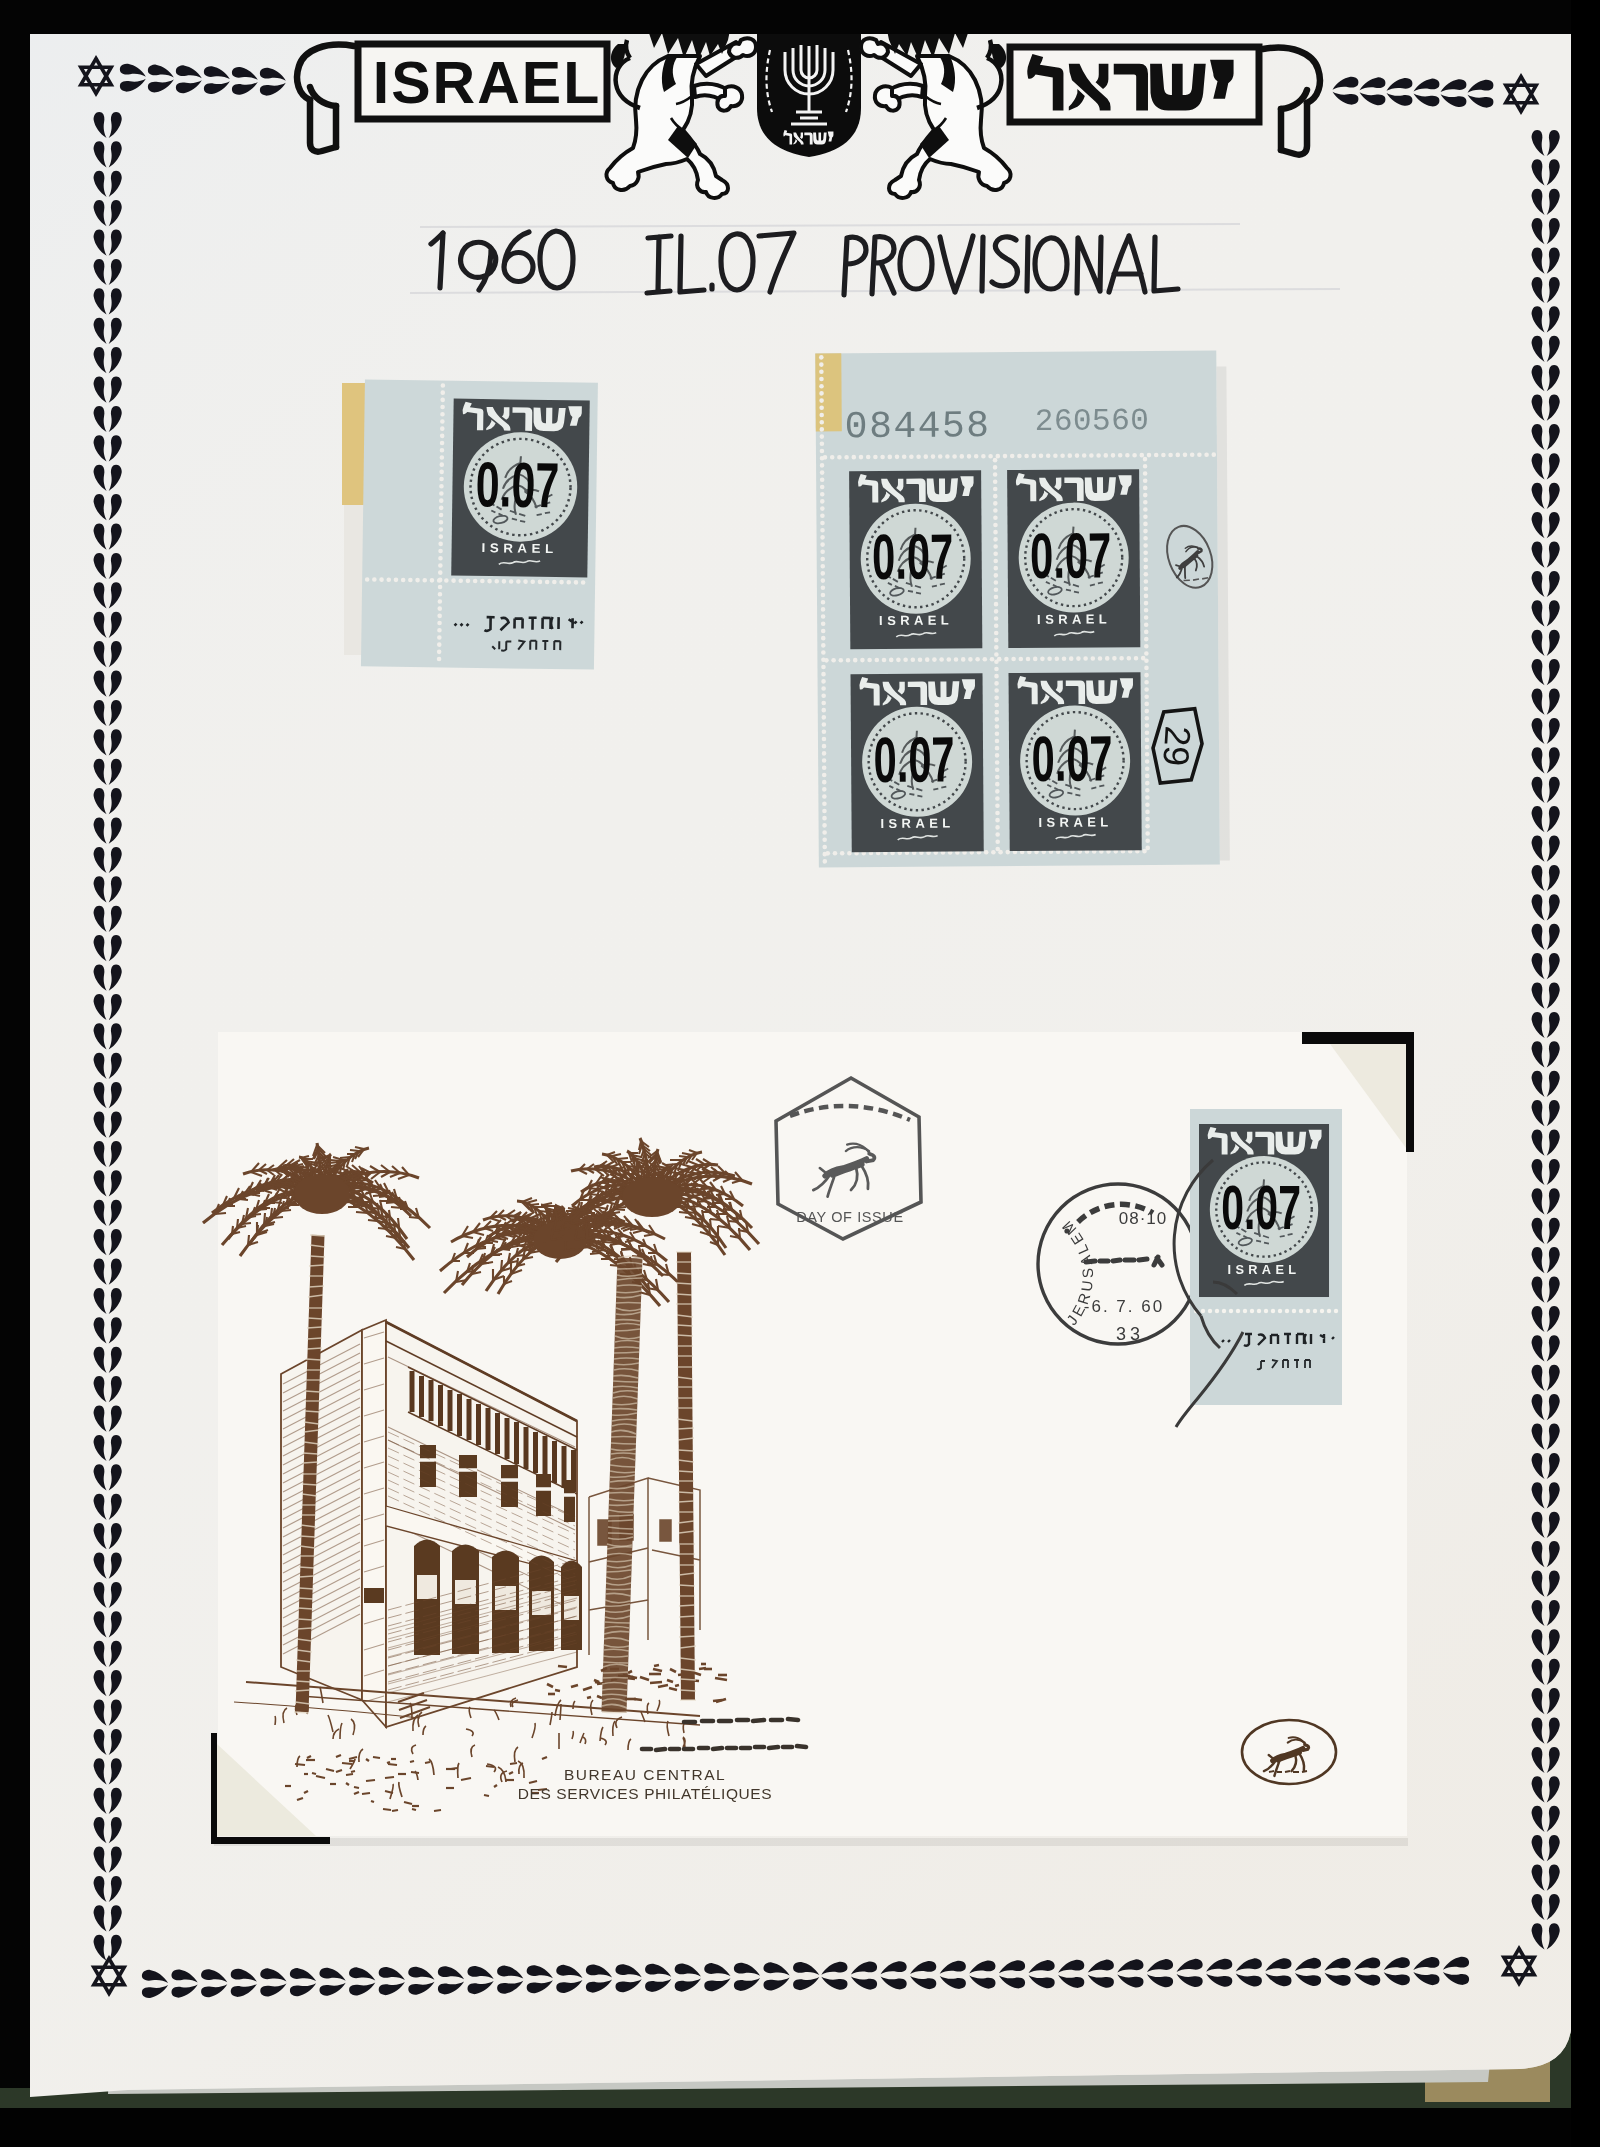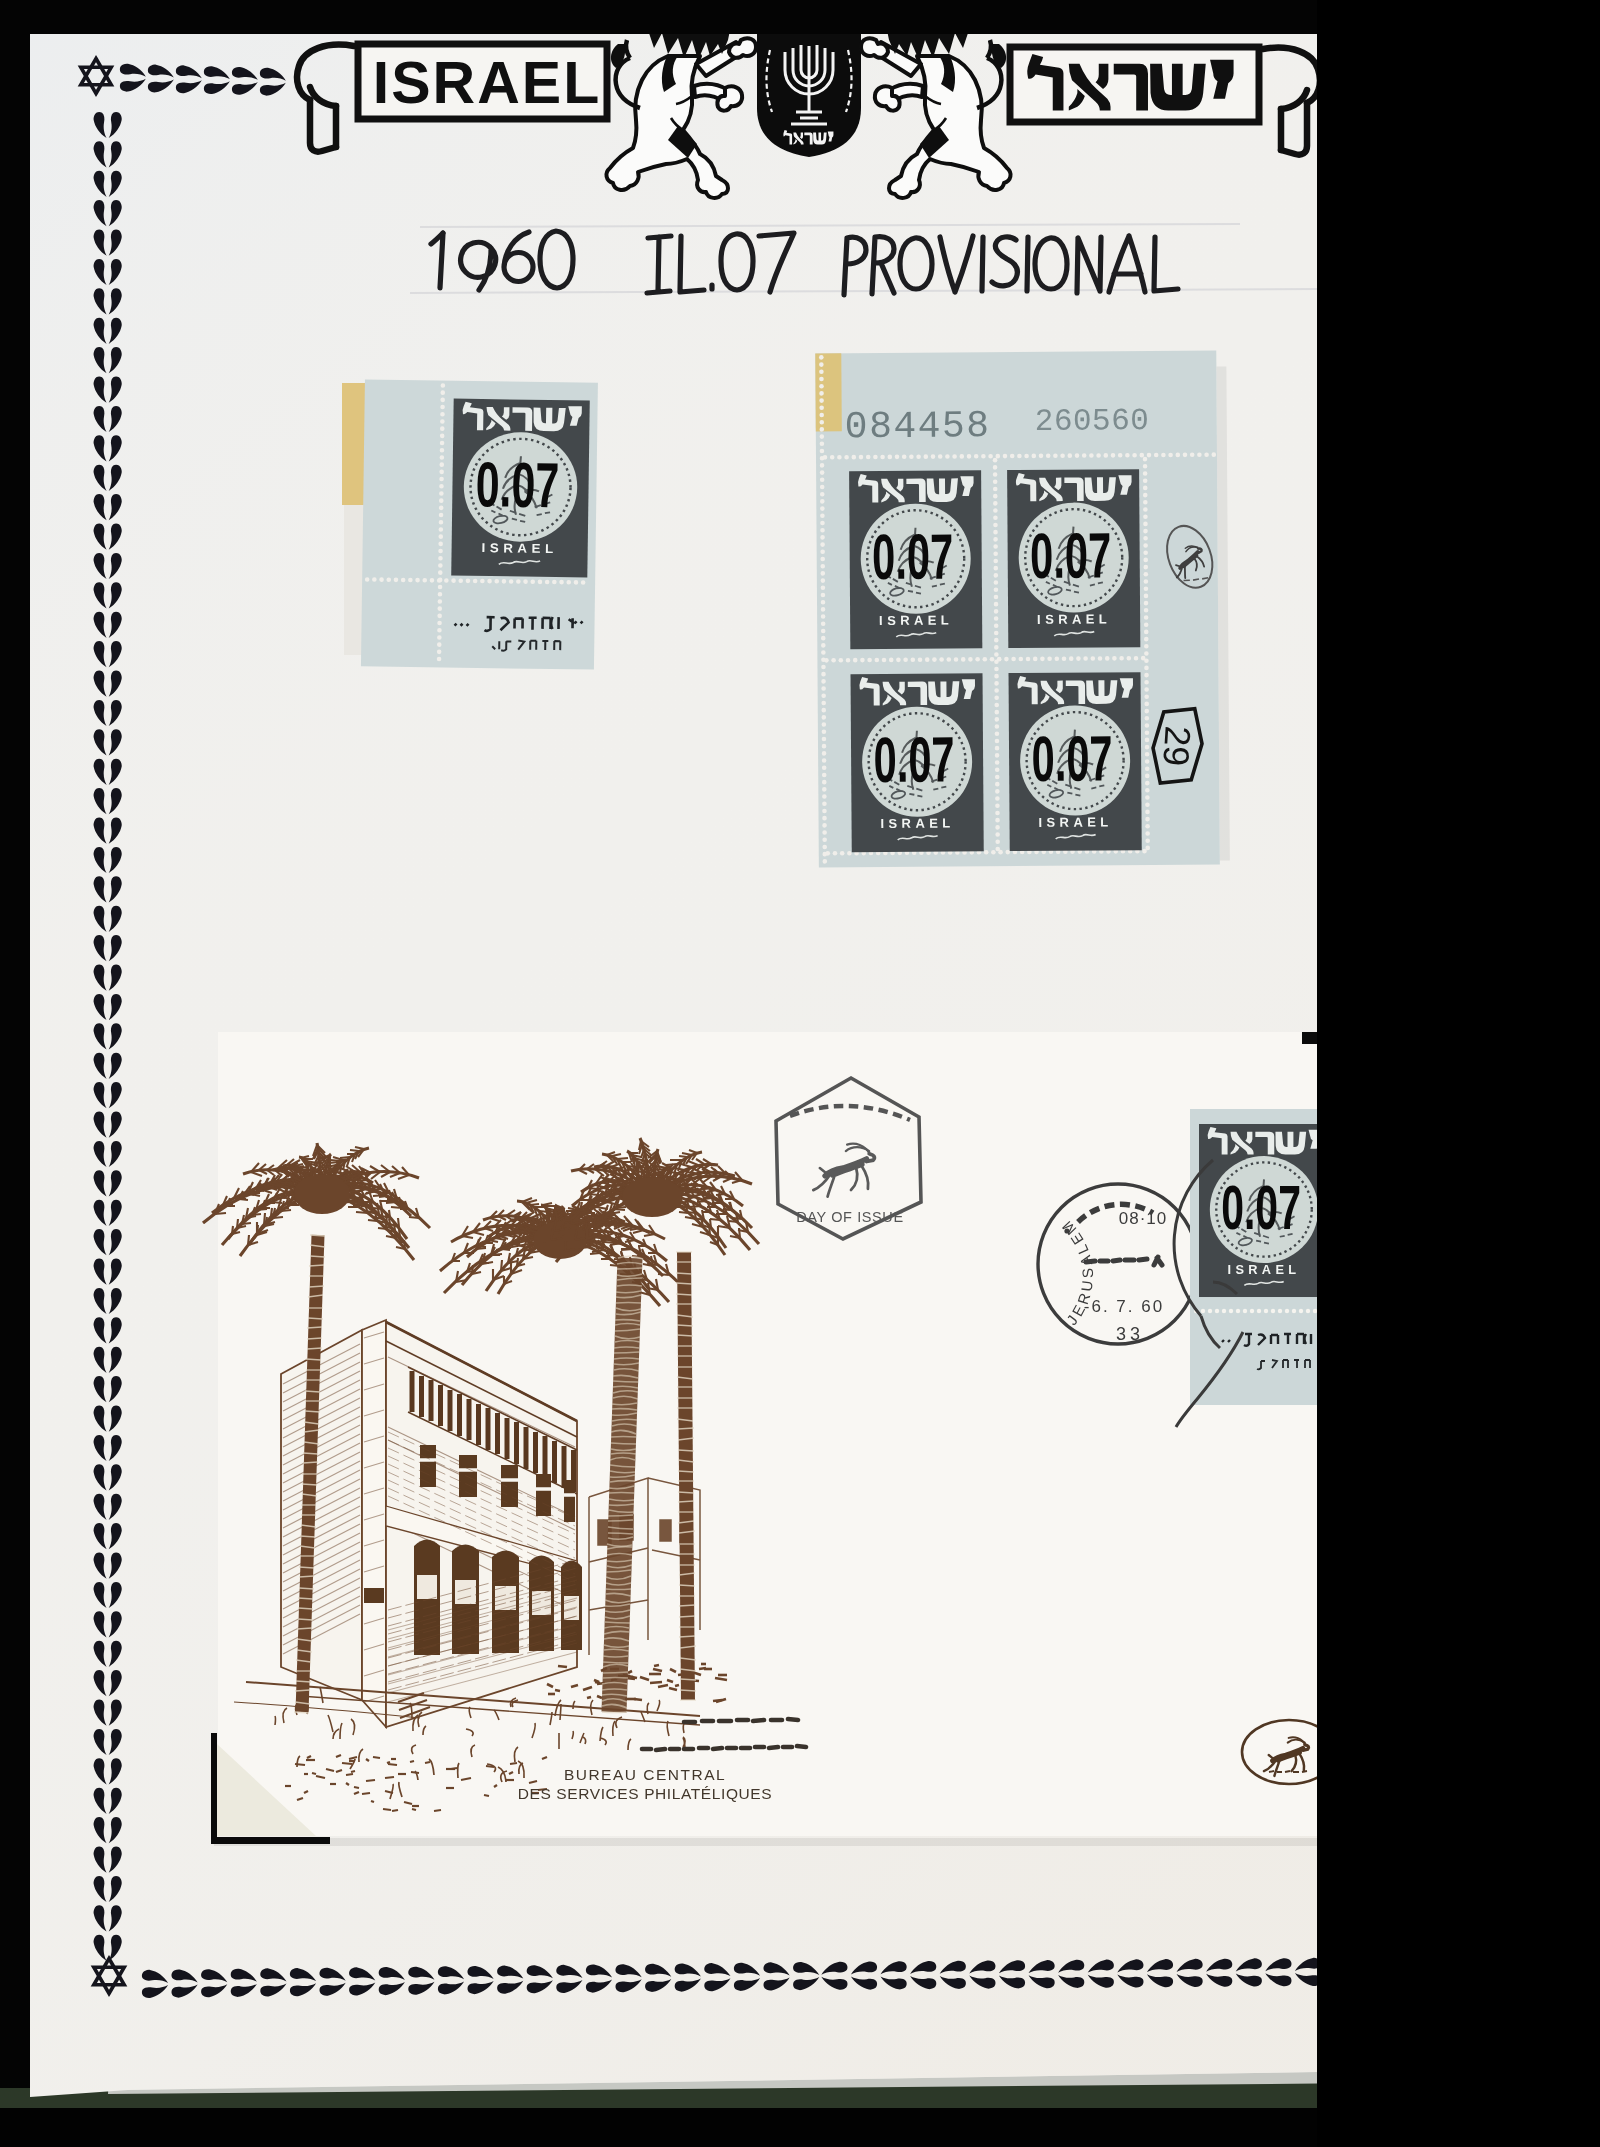--- a/index.html
+++ b/index.html
@@ -1,16 +1,16 @@
 <!DOCTYPE html>
 <html><head>
 <meta charset="utf-8">
 <style>
 html,body{margin:0;padding:0;background:#000;}
-#canvas{position:relative;width:1317px;height:2147px;background:#000;overflow:hidden;font-family:"Liberation Sans", sans-serif;}
+#canvas{position:relative;width:1571px;height:2147px;background:#000;overflow:hidden;font-family:"Liberation Sans", sans-serif;}
 svg{display:block;}
 </style>
 </head>
 <body>
 <div id="canvas">
 <svg width="1600" height="2147" viewBox="0 0 1600 2147">
 <defs>
 <linearGradient id="pgrad" x1="0" y1="0" x2="0.6" y2="1">
  <stop offset="0" stop-color="#eaedf0"></stop>
  <stop offset="0.45" stop-color="#f2f1ee" stop-opacity="0"></stop>

